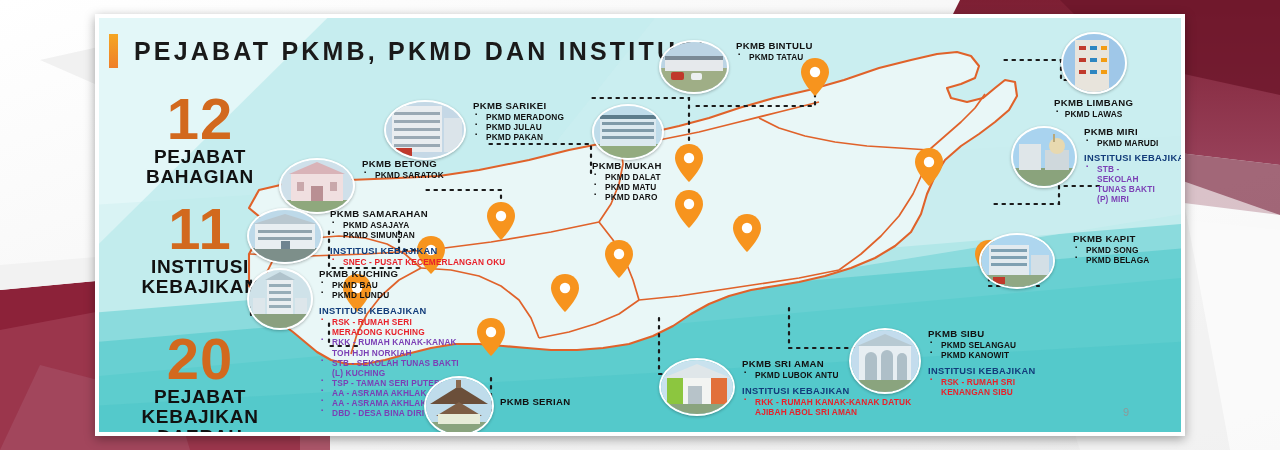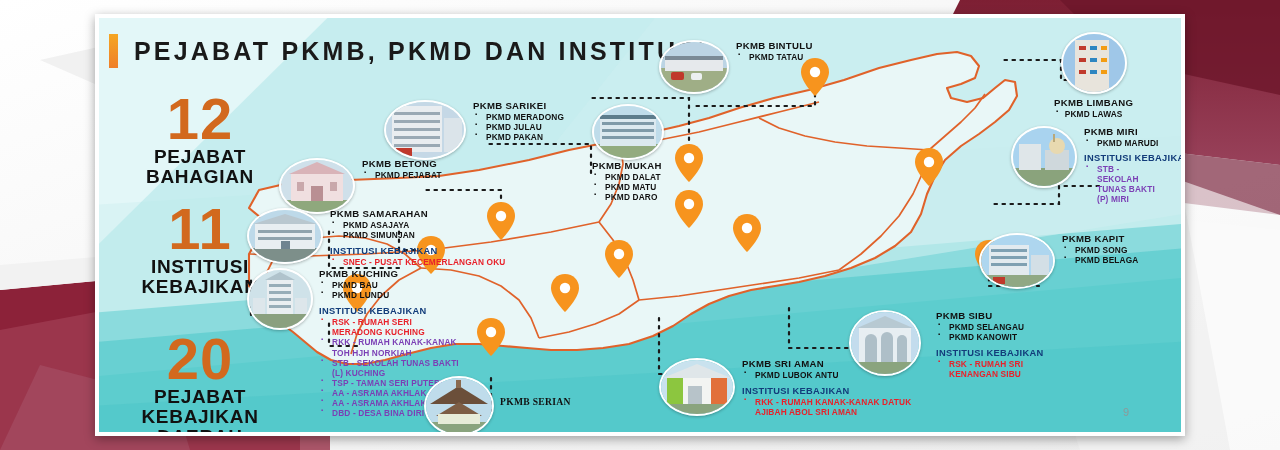--- a/index.html
+++ b/index.html
@@ -377,21 +377,21 @@
           <rect x="30" y="26" width="12" height="15" fill="#b98f93"></rect>
           <g fill="#c9a8ab">
             <rect x="16" y="22" width="7" height="9"></rect>
             <rect x="49" y="22" width="7" height="9"></rect>
           </g>
         </svg>
     </div>
     <div class="txt">
       <div class="hd">PKMB BETONG</div>
       <ul>
-        <li>PKMD PEJABAT</li>
+        <li>PKMD SARATOK</li>
       </ul>
     </div>
   </div>
 
   <div class="callout" style="left:148px;top:190px;">
     <div class="thumb" style="width:72px;height:52px;margin-right:7px;">
       <svg viewBox="0 0 72 52">
           <rect width="72" height="52" fill="#bdd9e9"></rect>
           <rect y="38" width="72" height="14" fill="#7d8f8a"></rect>
           <rect x="6" y="14" width="60" height="25" fill="#e8eef1"></rect>
@@ -411,21 +411,21 @@
       </ul>
       <div class="inst-hd">
         <span>INSTITUSI KEBAJIKAN</span>
       </div>
       <ul class="inst">
         <li class="red">SNEC - PUSAT KECEMERLANGAN OKU</li>
       </ul>
     </div>
   </div>
 
-  <div class="callout" style="left:880px;top:215px;">
+  <div class="callout" style="left:880px;top:215px;gap:11px;">
     <div class="thumb" style="width:72px;height:52px;margin-right:7px;">
       <svg viewBox="0 0 72 52">
           <rect width="72" height="52" fill="#aed6ef"></rect>
           <rect y="40" width="72" height="12" fill="#90a884"></rect>
           <rect x="8" y="10" width="40" height="30" fill="#e2eaef"></rect>
           <g fill="#7fa0b2">
             <rect x="10" y="14" width="36" height="3"></rect>
             <rect x="10" y="21" width="36" height="3"></rect>
             <rect x="10" y="28" width="36" height="3"></rect>
           </g>
@@ -484,21 +484,21 @@
     <div class="thumb" style="width:66px;height:56px;margin-right:6px;">
       <svg viewBox="0 0 66 56">
           <rect width="66" height="56" fill="#bfdceb"></rect>
           <rect y="44" width="66" height="12" fill="#8aa47e"></rect>
           <polygon points="4,26 33,8 62,26" fill="#6b4f3a"></polygon>
           <polygon points="10,38 33,24 56,38" fill="#7d5d44"></polygon>
           <rect x="12" y="36" width="42" height="10" fill="#e7ecd8"></rect>
           <rect x="30" y="2" width="5" height="8" fill="#8a6a4f"></rect>
         </svg>
     </div>
-    <div class="txt" style="margin-top:20px;font-family:Liberation Serif, serif;">
+    <div class="txt" style="margin-top:20px;">
       <div class="hd">PKMB SERIAN</div>
     </div>
   </div>
 
   <div class="callout" style="left:560px;top:340px;">
     <div class="thumb" style="width:72px;height:54px;margin-right:7px;">
       <svg viewBox="0 0 72 54">
           <rect width="72" height="54" fill="#c9e2ee"></rect>
           <rect y="44" width="72" height="10" fill="#8aa47e"></rect>
           <polygon points="2,18 36,4 70,18" fill="#dfe6e9"></polygon>
@@ -515,21 +515,21 @@
       </ul>
       <div class="inst-hd">
         <span>INSTITUSI KEBAJIKAN</span>
       </div>
       <ul class="inst">
         <li class="red wrapli" style="max-width:175px;">RKK - RUMAH KANAK-KANAK DATUK AJIBAH ABOL SRI AMAN</li>
       </ul>
     </div>
   </div>
 
-  <div class="callout" style="left:750px;top:292px;gap:8px;">
+  <div class="callout" style="left:750px;top:310px;">
     <div class="thumb" style="width:68px;height:62px;margin-right:7px;">
       <svg viewBox="0 0 68 62">
           <rect width="68" height="62" fill="#c3dced"></rect>
           <rect y="50" width="68" height="12" fill="#8aa47e"></rect>
           <rect x="8" y="16" width="52" height="34" fill="#e7eef2"></rect>
           <g fill="#aebfc8">
             <path d="M14,50 L14,28 a6,6 0 0 1 12,0 L26,50 Z"></path>
             <path d="M30,50 L30,26 a6,6 0 0 1 12,0 L42,50 Z"></path>
             <path d="M46,50 L46,28 a5,5 0 0 1 10,0 L56,50 Z"></path>
           </g>

